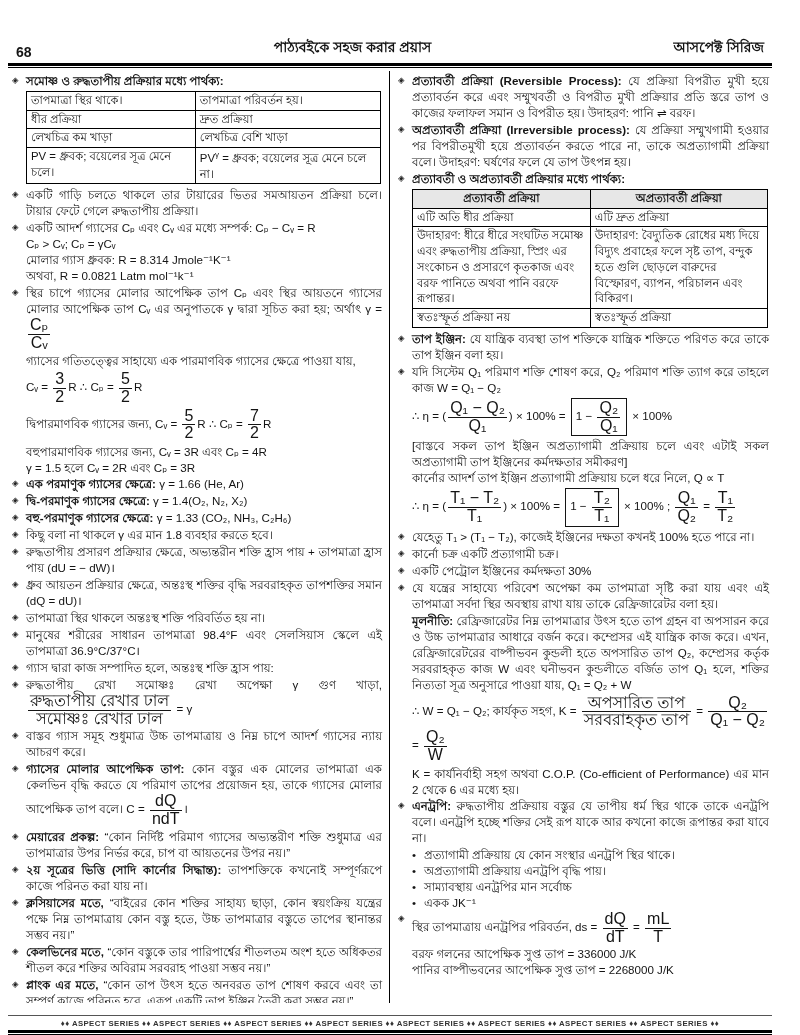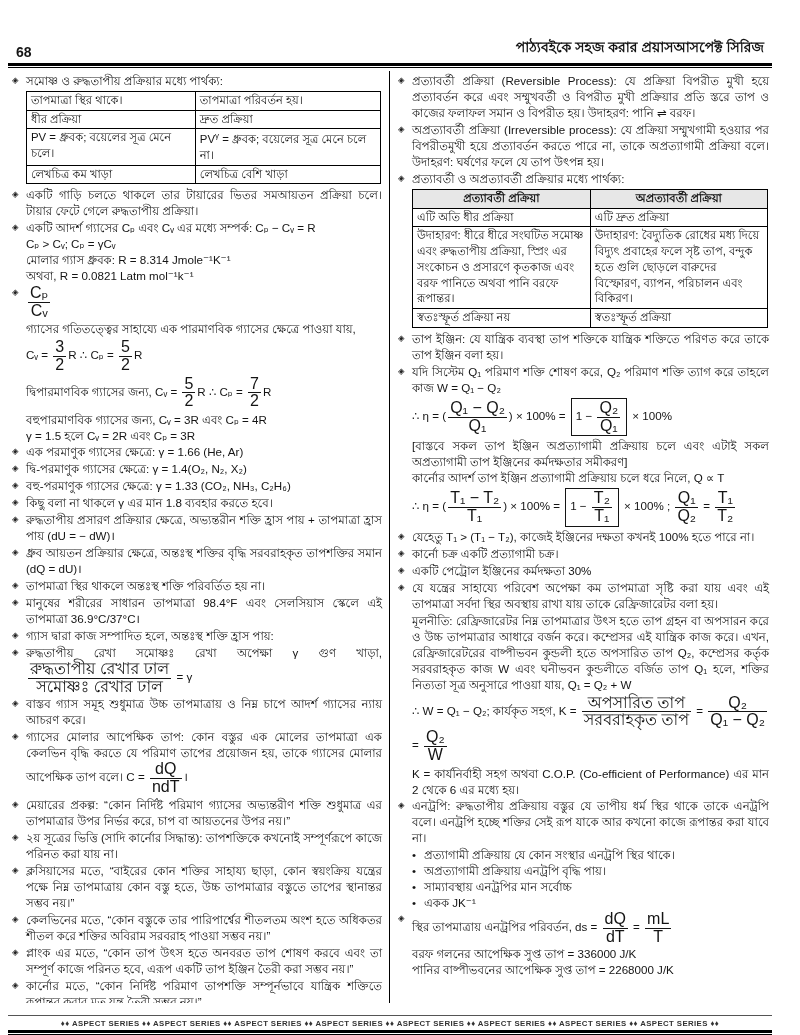--- a/index.html
+++ b/index.html
@@ -1,29 +1,29 @@
 <!DOCTYPE html>
 <html><head>
 <meta charset="utf-8">
 <style>
   *{margin:0;padding:0;box-sizing:border-box}
   html,body{width:800px;height:1035px}
   body{background:#fff;color:#141414;font-family:"Liberation Sans","DejaVu Sans",sans-serif;font-size:11.6px;overflow:hidden}
   .page{width:780px;height:1035px;display:flex;flex-direction:column;padding-top:36px}
   .hdr{display:flex;justify-content:space-between;align-items:flex-end;padding:0 16px 3px 16px;font-weight:bold;font-size:14px}
-  .hdr .c{flex:1;text-align:right}
+  .hdr .c{flex:1;text-align:center}
   .rule-double{height:5px;border-top:3px solid #000;border-bottom:1px solid #000;margin:0 8px}
   .cols{flex:1;display:flex;overflow:hidden;padding-top:3px;margin:0 4px}
   .col{width:50%;padding:2px 7px 0 8px;line-height:1.38;text-align:justify}
   .col.left{border-right:1.5px solid #000}
   .item{display:flex;margin-bottom:1px}
   .mk{width:14px;flex:none;font-size:8.5px;padding-top:2px;color:#222}
   .bd{flex:1;min-width:0}
   .cont{margin-left:14px}
-  b{font-weight:normal}
+  b{font-weight:bold}
   table{border-collapse:collapse;margin:2px 0 3px 14px;width:calc(100% - 15px)}
   th,td{border:1px solid #000;padding:1px 4px;vertical-align:top;text-align:left;font-size:11.4px}
   th{background:#e7e7e7;text-align:center;font-weight:bold}
   .frac{display:inline-block;vertical-align:middle;text-align:center;line-height:1.05;margin:0 2px;font-size:16px}
   .frac .n{display:block;border-bottom:1px solid #141414;padding:0 2px}
   .frac .d{display:block;padding:0 2px}
   .boxed{display:inline-block;border:1.2px solid #141414;padding:1px 4px;margin:0 2px;vertical-align:middle}
   .fline{margin:2px 0 2px 14px}
   .sb{display:flex;margin-left:14px}
   .sb .mk2{width:12px;flex:none}
@@ -55,26 +55,26 @@
         <tbody>
         <tr>
           <td>তাপমাত্রা স্থির থাকে।</td>
           <td>তাপমাত্রা পরিবর্তন হয়।</td>
         </tr>
         <tr>
           <td>ধীর প্রক্রিয়া</td>
           <td>দ্রুত প্রক্রিয়া</td>
         </tr>
         <tr>
+          <td>লেখচিত্র কম খাড়া</td>
+          <td>লেখচিত্র বেশি খাড়া</td>
+        </tr>
+        <tr>
           <td>PV = ধ্রুবক; বয়েলের সূত্র মেনে চলে।</td>
           <td><span>PV</span><sup>γ</sup><span> = ধ্রুবক; বয়েলের সূত্র মেনে চলে না।</span></td>
-        </tr>
-        <tr>
-          <td>লেখচিত্র কম খাড়া</td>
-          <td>লেখচিত্র বেশি খাড়া</td>
         </tr>
       </tbody>
         </table>
 
       <div class="item">
         <span class="mk">◈</span>
         <div class="bd">একটি গাড়ি চলতে থাকলে তার টায়ারের ভিতর সমআয়তন প্রক্রিয়া চলে। টায়ার ফেটে গেলে রুদ্ধতাপীয় প্রক্রিয়া।</div>
       </div>
 
       <div class="item">
@@ -83,21 +83,21 @@
           <div>একটি আদর্শ গ্যাসের Cₚ এবং Cᵥ এর মধ্যে সম্পর্ক: Cₚ − Cᵥ = R</div>
           <div>Cₚ &gt; Cᵥ; Cₚ = γCᵥ</div>
           <div>মোলার গ্যাস ধ্রুবক: R = 8.314 Jmole⁻¹K⁻¹</div>
           <div>অথবা, R = 0.0821 Latm mol⁻¹k⁻¹</div>
         </div>
       </div>
 
       <div class="item">
         <span class="mk">◈</span>
         <div class="bd">
-          <span class="frac"><span class="n">Cₚ</span><span class="d">Cᵥ</span></span>
+          <span>স্থির চাপে গ্যাসের মোলার আপেক্ষিক তাপ Cₚ এবং স্থির আয়তনে গ্যাসের মোলার আপেক্ষিক তাপ Cᵥ এর অনুপাতকে γ দ্বারা সূচিত করা হয়; অর্থাৎ γ = </span><span class="frac"><span class="n">Cₚ</span><span class="d">Cᵥ</span></span>
         </div>
       </div>
 
       <div class="cont">গ্যাসের গতিতত্ত্বের সাহায্যে এক পারমাণবিক গ্যাসের ক্ষেত্রে পাওয়া যায়,</div>
       <div class="fline">
         <span>Cᵥ = </span><span class="frac"><span class="n">3</span><span class="d">2</span></span><span>R   ∴ Cₚ = </span><span class="frac"><span class="n">5</span><span class="d">2</span></span><span>R</span>
       </div>
       <div class="fline">
         <span>দ্বিপারমাণবিক গ্যাসের জন্য,  Cᵥ = </span><span class="frac"><span class="n">5</span><span class="d">2</span></span><span>R  ∴ Cₚ = </span><span class="frac"><span class="n">7</span><span class="d">2</span></span><span>R</span>
       </div>

